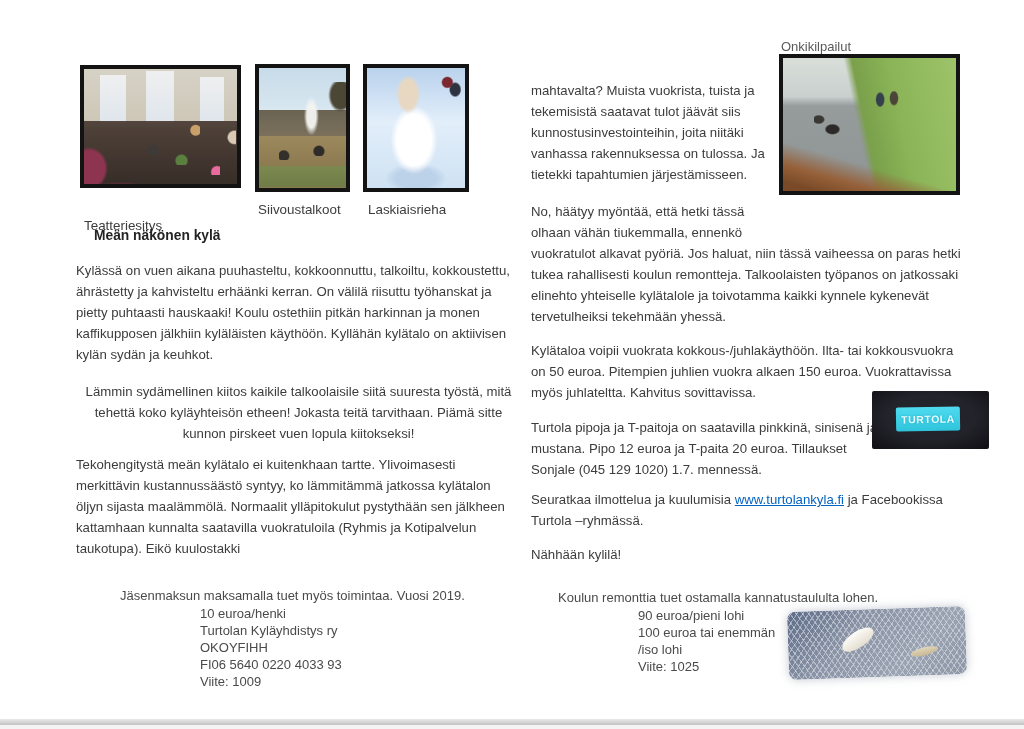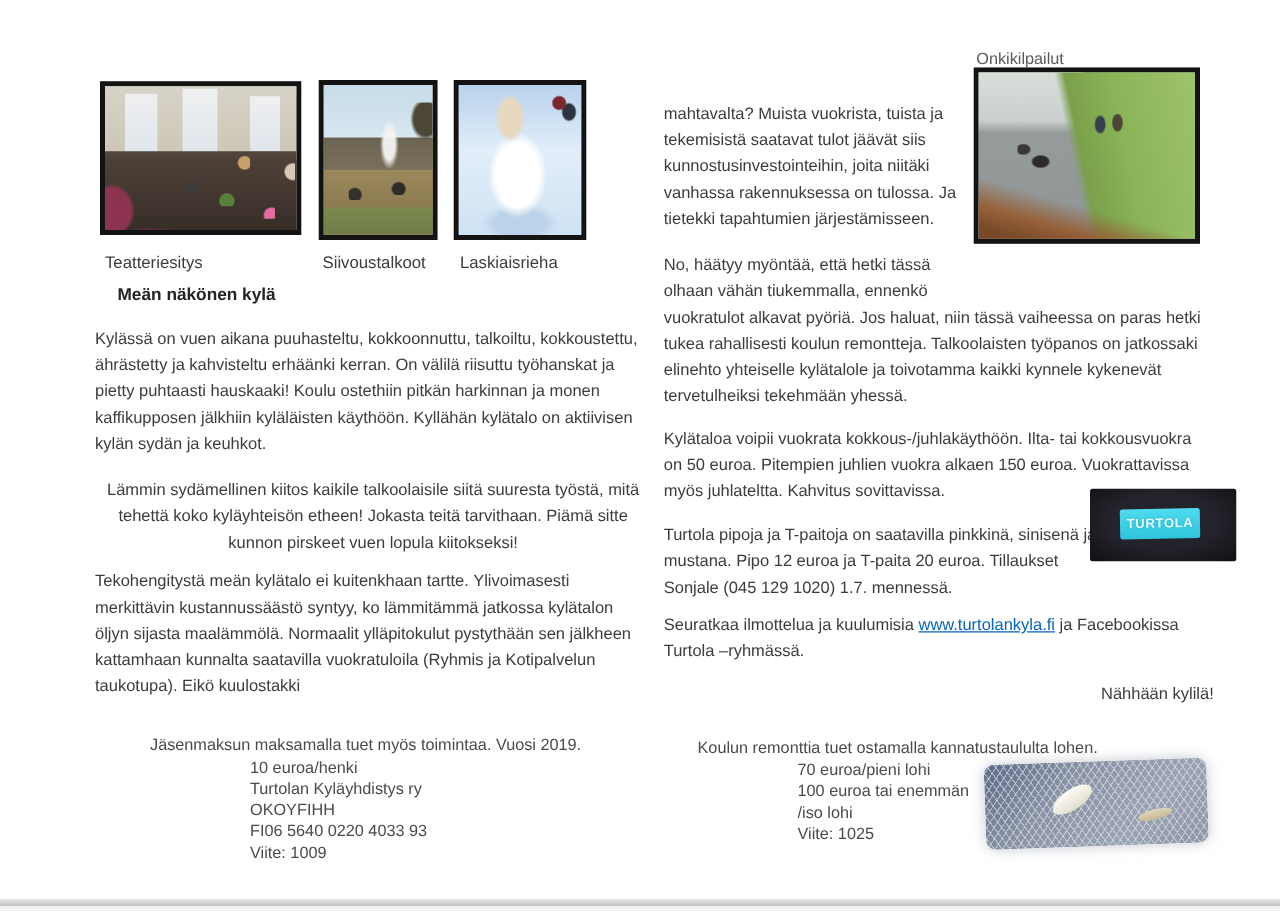--- a/index.html
+++ b/index.html
@@ -83,21 +83,21 @@
   .caption { position:absolute; font-size:13.4px; color:#3c3c3c; white-space:nowrap; }
   .photo-label { position:absolute; font-size:13px; color:#5a5a5a; white-space:nowrap; }
 
   .left-col { position:absolute; left:76px; top:225px; width:445px; }
   .doc-heading { font-weight:bold; color:#232323; font-size:13.8px; line-height:21px;padding-left:18px; }
 
   .right-col { position:absolute; left:531px; top:62px; width:440px; }
   .wrap-spacer { float:right; width:198px; height:170px; }
 
   .follow-link { color:#0563c1; text-decoration:underline; }
-  .closing { text-align:right; }
+  .closing { text-align:left; }
 
   
   .tshirt-photo { position:absolute; left:872px; top:391px; width:117px; height:58px;
     background:radial-gradient(80px 40px at 50% 45%, #23232b 55%, #121217); border-radius:2px; }
   .tshirt-label { position:absolute; left:24px; top:16px; width:64px; height:24px;
     background:linear-gradient(#4fdbef,#2fc4dc); border-radius:2px; transform:rotate(-1deg);
     display:flex; align-items:center; justify-content:center;
     color:#eafcff; font-weight:bold; font-size:10.5px; letter-spacing:.5px; text-shadow:0 0 2px #18a8c0; }
 
   
@@ -132,21 +132,21 @@
   <div class="photo-frame" style="left:80px; top:65px; width:161px; height:123px;">
     <div class="photo-inner scene-theatre"></div>
   </div>
   <div class="photo-frame" style="left:255px; top:64px; width:95px; height:128px;">
     <div class="photo-inner scene-talkoot"></div>
   </div>
   <div class="photo-frame" style="left:363px; top:64px; width:106px; height:128px;">
     <div class="photo-inner scene-snow"></div>
   </div>
 
-  <span class="caption" style="left:84px; top:202px;">Teatteriesitys</span>
+  <span class="caption" style="left:84px; top:218px;">Teatteriesitys</span>
   <span class="caption" style="left:258px; top:202px;">Siivoustalkoot</span>
   <span class="caption" style="left:368px; top:202px;">Laskiaisrieha</span>
 
   <div class="left-col body-text">
     <div class="doc-heading">Meän näkönen kylä</div>
     <p style="margin-top:14px;">Kylässä on vuen aikana puuhasteltu, kokkoonnuttu, talkoiltu, kokkoustettu, ährästetty ja kahvisteltu erhäänki kerran. On välilä riisuttu työhanskat ja pietty puhtaasti hauskaaki! Koulu ostethiin pitkän harkinnan ja monen kaffikupposen jälkhiin kyläläisten käythöön. Kyllähän kylätalo on aktiivisen kylän sydän ja keuhkot.</p>
     <p style="margin-top:16px;text-align:center;">Lämmin sydämellinen kiitos kaikile talkoolaisile siitä suuresta työstä, mitä tehettä koko kyläyhteisön etheen! Jokasta teitä tarvithaan. Piämä sitte kunnon pirskeet vuen lopula kiitokseksi!</p>
     <p style="margin-top:10px;">Tekohengitystä meän kylätalo ei kuitenkhaan tartte. Ylivoimasesti merkittävin kustannussäästö syntyy, ko lämmitämmä jatkossa kylätalon öljyn sijasta maalämmölä. Normaalit ylläpitokulut pystythään sen jälkheen kattamhaan kunnalta saatavilla vuokratuloila (Ryhmis ja Kotipalvelun taukotupa). Eikö kuulostakki</p>
   </div>
 
@@ -176,21 +176,21 @@
     <p class="closing" style="margin-top:13px;">Nähhään kylilä!</p>
   </div>
 
   <div class="tshirt-photo">
     <div class="tshirt-label">TURTOLA</div>
   </div>
 
   <div class="pay-block support">
     <div class="pay-intro">Koulun remonttia tuet ostamalla kannatustaululta lohen.</div>
     <div class="pay-lines">
-      <div>70 euroa/pieni lohi</div>
+      <div>90 euroa/pieni lohi</div>
       <div>100 euroa tai enemmän</div>
       <div>/iso lohi</div>
       <div>Viite: 1025</div>
     </div>
   </div>
 
   <div class="net-photo">
     <div class="fish fish-big"></div>
     <div class="fish fish-small"></div>
   </div>

